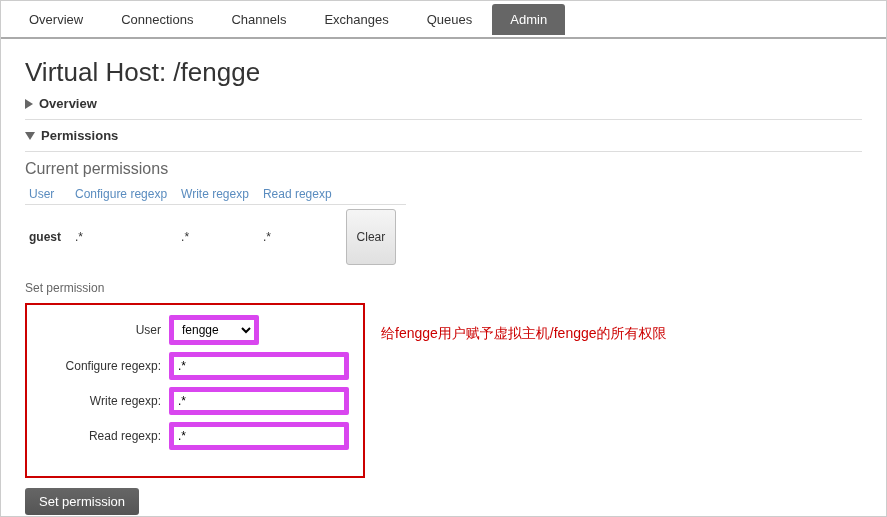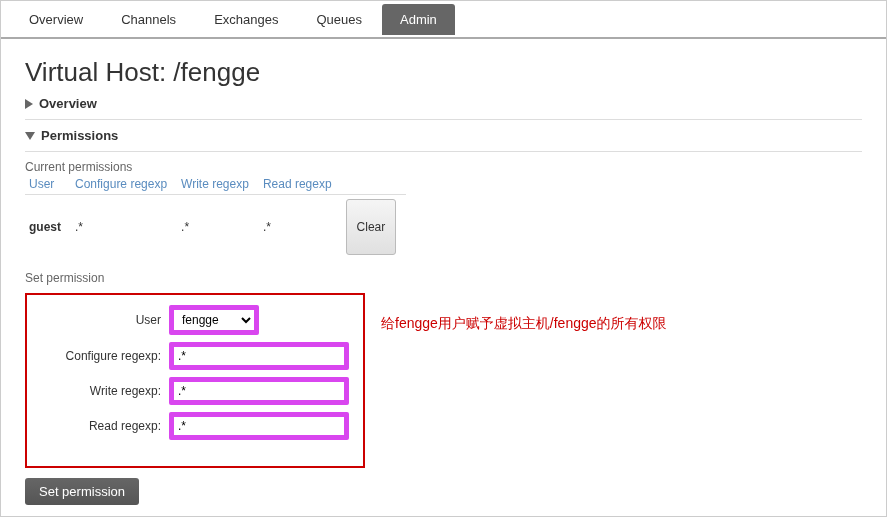--- a/index.html
+++ b/index.html
@@ -82,22 +82,23 @@
     hr.divider {
       border: none;
       border-top: 1px solid #ddd;
       margin: 8px 0;
     }
     
     .permissions-block {
       margin-bottom: 10px;
     }
     .section-label {
-      font-size: 12px;
+      font-size: 16px;
       color: #666;
+      margin-bottom: 6px;
     }
     
     .perm-table {
       border-collapse: collapse;
       font-size: 12px;
       margin-bottom: 12px;
     }
     .perm-table th {
       text-align: left;
       color: #5a8cbf;
@@ -182,20 +183,21 @@
       margin-top: 10px;
     }
   </style>
 </head>
 <body>
 
 <div class="outer-border">
 
   <nav class="top-nav">
     <button class="nav-tab">Overview</button>
+    <button class="nav-tab">Connections</button>
     <button class="nav-tab">Channels</button>
     <button class="nav-tab">Exchanges</button>
     <button class="nav-tab">Queues</button>
     <button class="nav-tab active">Admin</button>
   </nav>
 
   <div class="content">
 
     <h1 class="page-title">Virtual Host: /fengge</h1>
 

